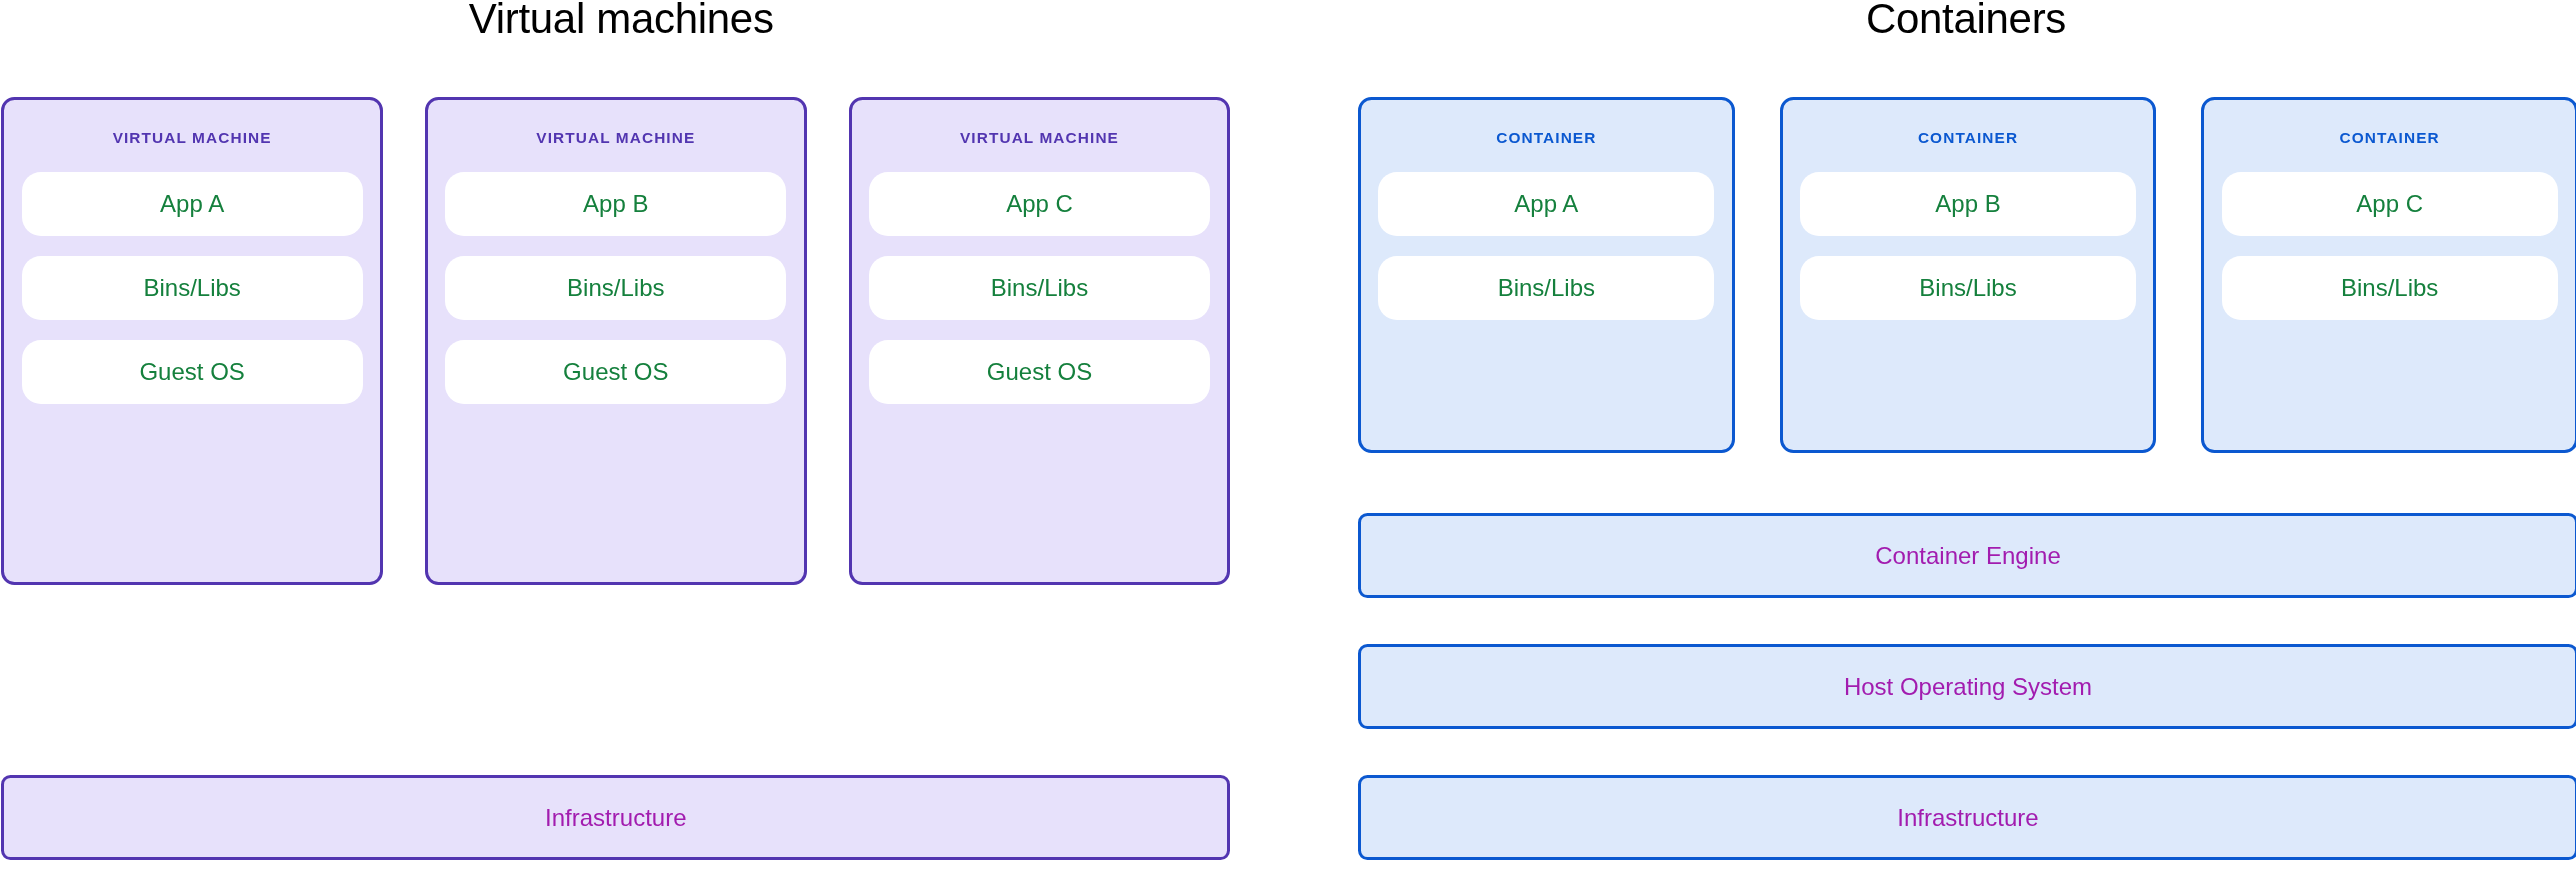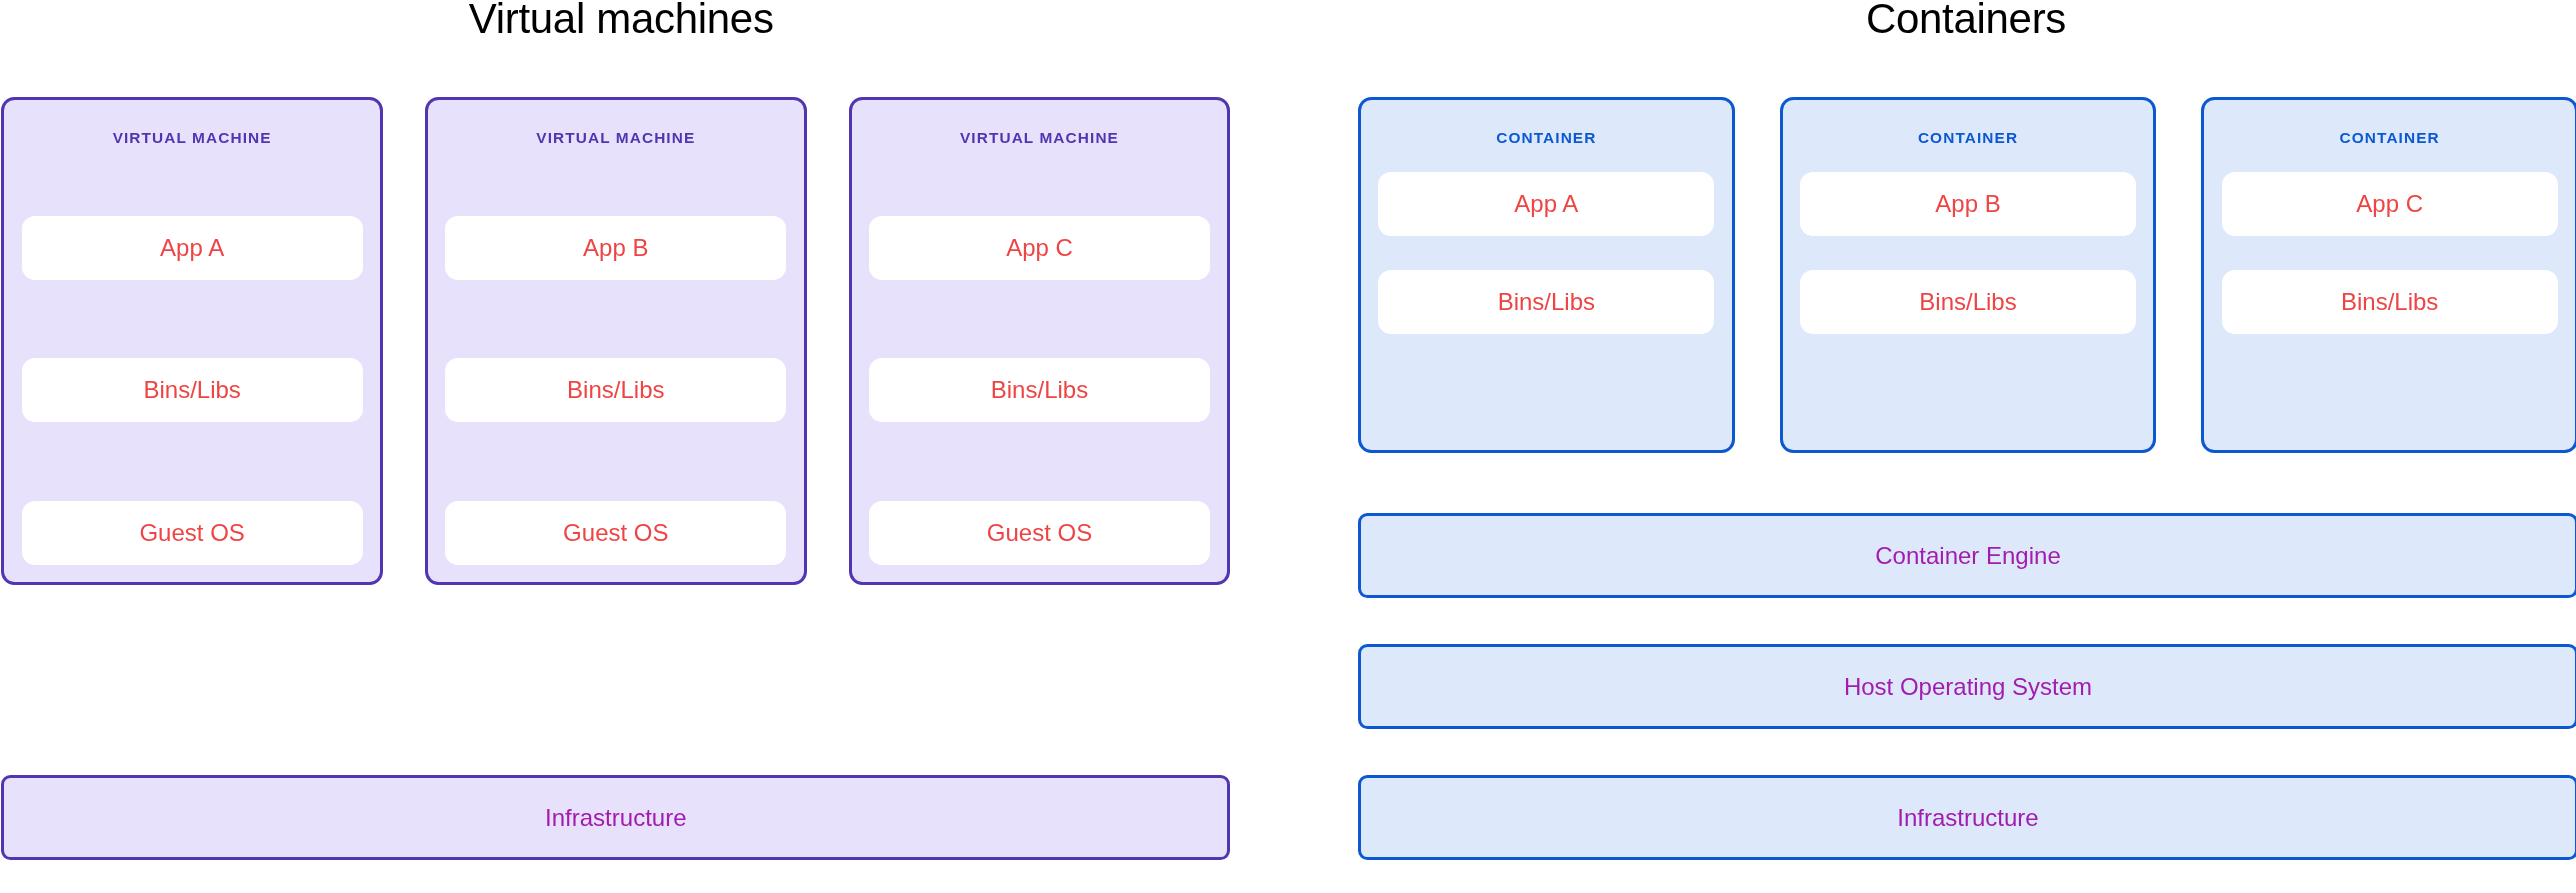--- a/index.html
+++ b/index.html
@@ -64,21 +64,20 @@
     border-radius: 13.4px;
     display: flex;
     flex-direction: column;
     align-items: stretch;
   }
   .unit-card.vm {
     height: 488px;
     background: #E7E1FB;
     border: 3.4px solid #5235B0;
     padding: 0 17.4px 17.4px 17.4px;
-    justify-content: space-between;
   }
   .unit-card.ct {
     height: 356px;
     background: #DDE9FB;
     border: 3.4px solid #0B58D0;
     padding: 0 17.4px 17.4px 17.4px;
   }
 
   .unit-label {
     text-align: center;
@@ -89,32 +88,32 @@
     padding-bottom: 27px;
     line-height: 1;
     white-space: nowrap;
   }
   .unit-card.vm .unit-label { color: #5235B0; }
   .unit-card.ct .unit-label { color: #0B58D0; }
 
   
   .tile {
     background: #ffffff;
-    border-radius: 13px;
+    border-radius: 19px;
     display: flex;
     align-items: center;
     justify-content: center;
     font-size: 24px;
-    color: #ef4444;
+    color: #15803d;
     font-weight: 400;
     height: 64px;
     flex: 0 0 auto;
     white-space: nowrap;
   }
-  .tile + .tile { margin-top: 34px; }
+  .tile + .tile { margin-top: 20px; }
 
   
   .bar {
     position: absolute;
     left: 0;
     width: 100%;
     box-sizing: border-box;
     border-radius: 9.4px;
     display: flex;
     align-items: center;

